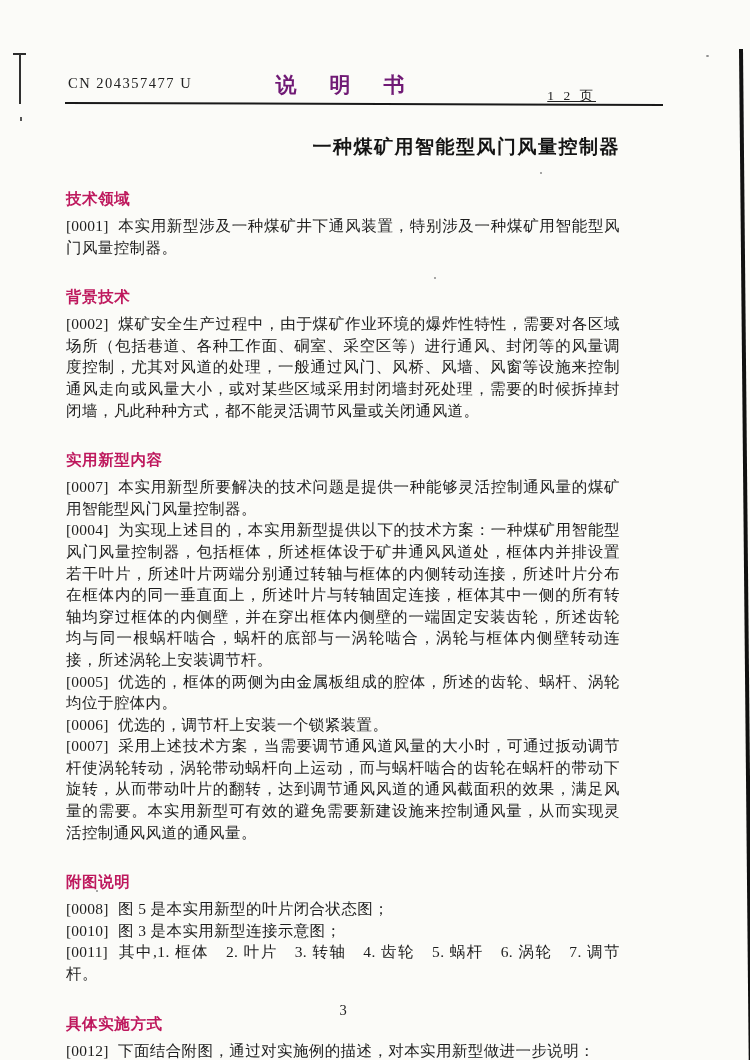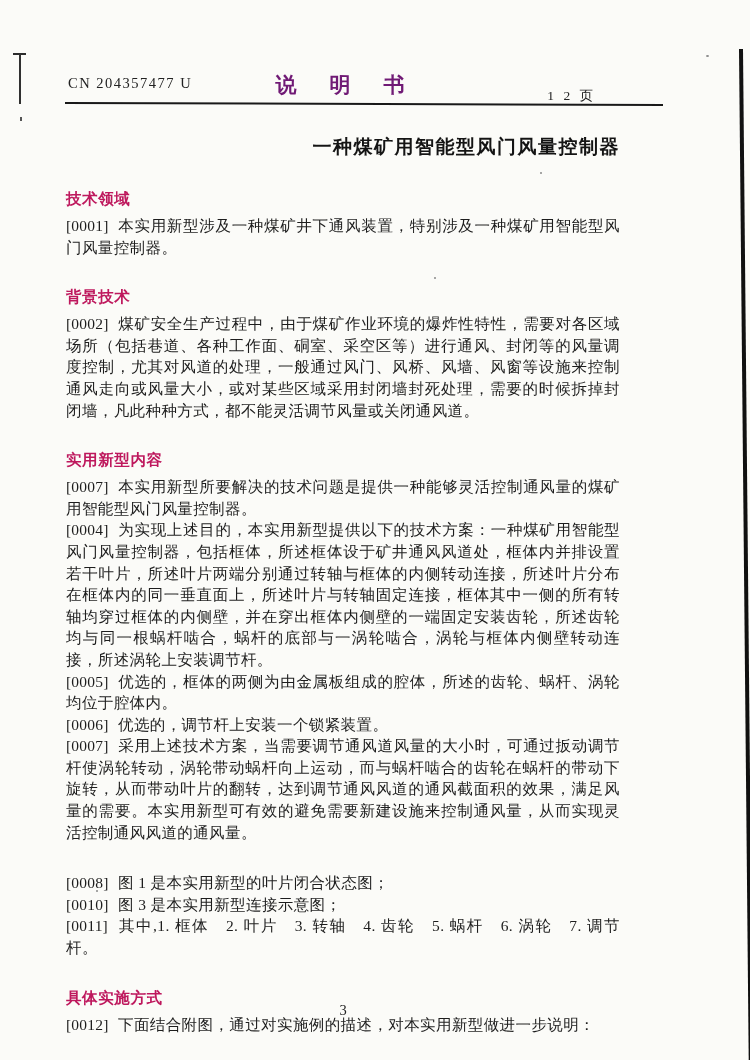--- a/index.html
+++ b/index.html
@@ -27,21 +27,21 @@
     position:absolute;left:2px;top:4px;
     font-size:14.5px;letter-spacing:1.5px;color:#222;
   }
   .hdr .doctype{
     position:absolute;left:0;right:0;top:0;
     text-align:center;
     font-size:21px;font-weight:bold;letter-spacing:6px;color:#701a75;
   }
   .hdr .pageind{
     position:absolute;right:24px;top:16px;
-    font-size:13.5px;letter-spacing:3px;color:#222;
+    font-size:13.5px;letter-spacing:3px;color:#222;text-decoration:underline;
   }
   .hdr-rule{
     position:absolute;left:65px;top:57px;
     width:598px;height:2.4px;background:#191919;
     transform:rotate(0.18deg);transform-origin:left center;
   }
   
   .title{
     margin:31px 0 0 0;
     text-align:right;
@@ -114,21 +114,22 @@
     <div class="section">
       <h3>实用新型内容</h3>
       <p class="para"><span class="tag">[0007]</span><span>本实用新型所要解决的技术问题是提供一种能够灵活控制通风量的煤矿用智能型风门风量控制器。</span></p>
       <p class="para"><span class="tag">[0004]</span><span>为实现上述目的，本实用新型提供以下的技术方案：一种煤矿用智能型风门风量控制器，包括框体，所述框体设于矿井通风风道处，框体内并排设置若干叶片，所述叶片两端分别通过转轴与框体的内侧转动连接，所述叶片分布在框体内的同一垂直面上，所述叶片与转轴固定连接，框体其中一侧的所有转轴均穿过框体的内侧壁，并在穿出框体内侧壁的一端固定安装齿轮，所述齿轮均与同一根蜗杆啮合，蜗杆的底部与一涡轮啮合，涡轮与框体内侧壁转动连接，所述涡轮上安装调节杆。</span></p>
       <p class="para"><span class="tag">[0005]</span><span>优选的，框体的两侧为由金属板组成的腔体，所述的齿轮、蜗杆、涡轮均位于腔体内。</span></p>
       <p class="para"><span class="tag">[0006]</span><span>优选的，调节杆上安装一个锁紧装置。</span></p>
       <p class="para"><span class="tag">[0007]</span><span>采用上述技术方案，当需要调节通风道风量的大小时，可通过扳动调节杆使涡轮转动，涡轮带动蜗杆向上运动，而与蜗杆啮合的齿轮在蜗杆的带动下旋转，从而带动叶片的翻转，达到调节通风风道的通风截面积的效果，满足风量的需要。本实用新型可有效的避免需要新建设施来控制通风量，从而实现灵活控制通风风道的通风量。</span></p>
     </div>
 
     <div class="section">
-      <p class="para"><span class="tag">[0008]</span><span>图 1 是本实用新型的叶片闭合状态图；</span></p>
+      <h3>附图说明</h3>
+      <p class="para"><span class="tag">[0008]</span><span>图 5 是本实用新型的叶片闭合状态图；</span></p>
       <p class="para"><span class="tag">[0010]</span><span>图 3 是本实用新型连接示意图；</span></p>
       <p class="para"><span class="tag">[0011]</span><span>其中,1. 框体　2. 叶片　3. 转轴　4. 齿轮　5. 蜗杆　6. 涡轮　7. 调节杆。</span></p>
     </div>
 
     <div class="section">
       <h3>具体实施方式</h3>
       <p class="para"><span class="tag">[0012]</span><span>下面结合附图，通过对实施例的描述，对本实用新型做进一步说明：</span></p>
     </div>
 
   </div>

